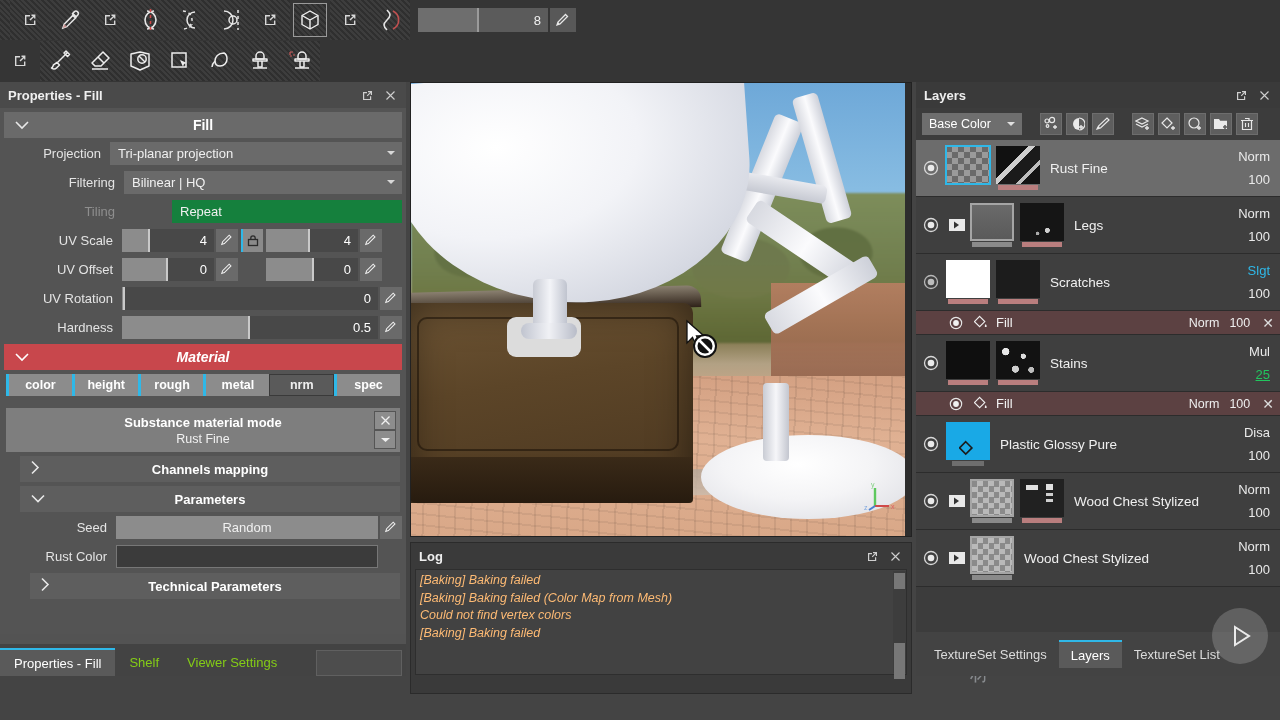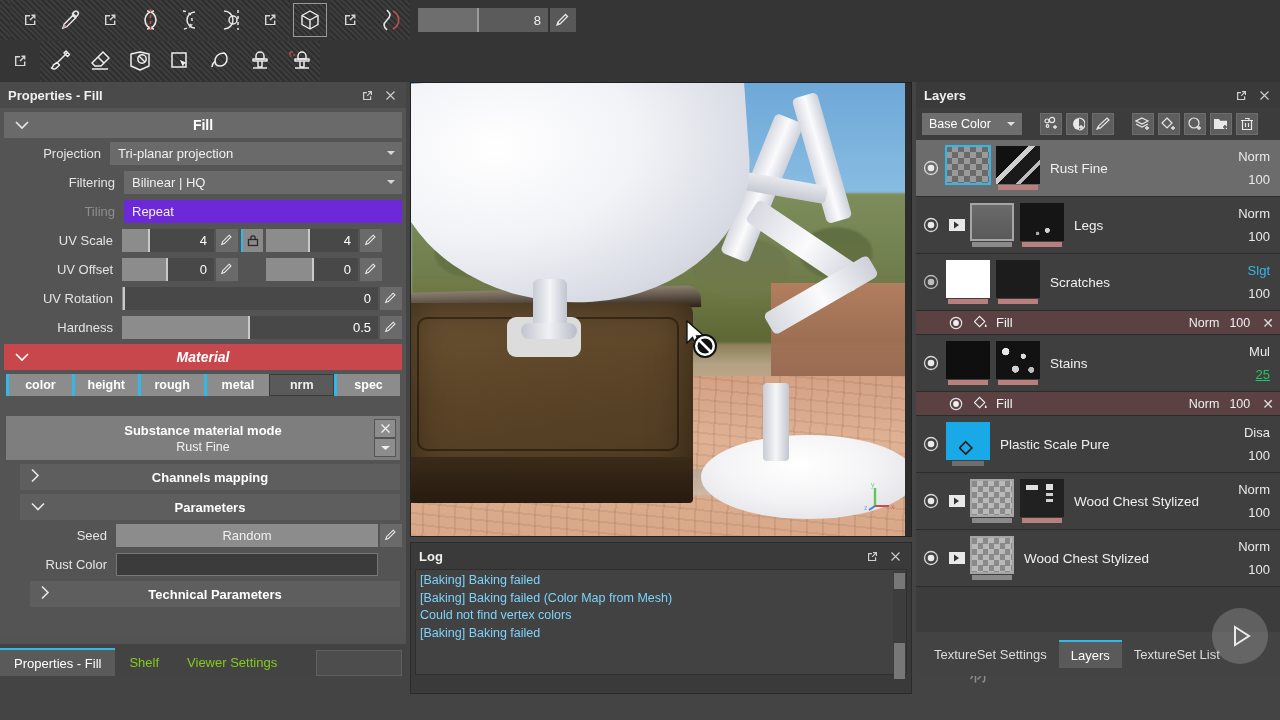--- a/index.html
+++ b/index.html
@@ -83,36 +83,36 @@
   .row .lbl { font-size: 13px; color: #e4e4e4; text-align: right; padding-right: 9px; }
   .row .lbl.dim { color: #8e8e8e; }
   .combo {
     flex: 1; height: 23px; background: #6a6a6a; color: #f0f0f0;
     font-size: 13px; display: flex; align-items: center; padding: 0 8px;
     position: relative; cursor: pointer;
   }
   .combo .arrow { position: absolute; right: 7px; top: 50%; transform: translateY(-50%);
     width: 0; height: 0; border-left: 4px solid transparent; border-right: 4px solid transparent;
     border-top: 4px solid #d8d8d8; }
-  .combo.flat { background: #6d28d9; }
+  .combo.flat { background: #15803d; margin-left: 48px; }
 
   .slider {
     position: relative; height: 23px; background: #484848; cursor: pointer;
     display: flex; align-items: center; overflow: hidden;
   }
   .slider .sfill { position: absolute; left: 0; top: 0; bottom: 0; background: #8c8c8c;
     border-right: 2px solid #c9c9c9; }
   .slider .sval { position: absolute; right: 7px; font-size: 13px; color: #fff; z-index: 2; }
   .pencil-btn { width: 22px; height: 23px; background: #6a6a6a; margin-left: 2px;
     display: flex; align-items: center; justify-content: center; cursor: pointer; flex: none; }
   .lock-btn { width: 22px; height: 23px; background: #8a8a8a; margin: 0 3px;
     border-left: 2px solid #2fb8e8;
     display: flex; align-items: center; justify-content: center; cursor: pointer; flex: none; }
 
-  .chan-row { display: flex; gap: 0; padding: 2px 2px 20px 2px; justify-content: center; }
+  .chan-row { display: flex; gap: 0; padding: 2px 2px 12px 2px; }
   .chan {
     flex: 1; height: 22px; background: #8c8c8c; color: #fff; font-weight: bold;
     font-size: 12.5px; display: flex; align-items: center; justify-content: center;
     border-left: 3px solid #2fb8e8; cursor: pointer;
   }
   .chan.off { background: #5a5a5a; border: 1px solid #3a3a3a; border-left: 1px solid #3a3a3a; color: #efefef; }
 
   .subst-mode {
     background: #7e7e7e; margin: 0 2px 4px 2px; height: 44px; position: relative;
     display: flex; flex-direction: column; align-items: center; justify-content: center;
@@ -194,21 +194,21 @@
   .vp-cursor { position:absolute; left:272px; top:236px; }
   .vp-gizmo { position:absolute; right:16px; bottom:24px; width:34px; height:34px; }
   .vp-scroll-r { position:absolute; right:0; top:0; width:6px; height:100%;
     background:#2d2d2d; }
 
   
   #log { left: 410px; top: 542px; width: 502px; height: 152px; background: #3a3a3a; border: 1px solid #2b2b2b; }
   .log-body { position:absolute; left:4px; right:4px; top:26px; bottom: 18px;
     background: #424242; border: 1px solid #2e2e2e; overflow: hidden; padding: 2px 4px; }
   .log-line { font-size: 12.5px; line-height: 17.6px; white-space: nowrap; }
-  .log-line.err { color: #7dd3fc; }
+  .log-line.err { color: #fdba74; font-style: italic; }
   .log-line.ok { color: #f2f2f2; }
   .log-scroll { position:absolute; right:5px; top:28px; bottom:20px; width:13px; background:#3d3d3d; }
   .log-scroll .thumb { position:absolute; left:1px; width:11px; background:#777; }
 
   
   #layers { left: 916px; top: 82px; width: 364px; height: 594px; background: #3c3c3c; border:none; }
   #layers .panel-title { background: #3a3a3a; }
   .lay-toolbar { position:absolute; left:0; top:26px; width:364px; height: 32px;
     display:flex; align-items:center; padding-left: 6px; gap: 4px; }
   .lay-combo { width: 100px; height: 22px; background:#6e6e6e; color:#fff; font-size:12.5px;
@@ -952,21 +952,21 @@
             </svg>
         </div>
         <div class="thumb-wrap">
           <div class="tb" style="background:#19a9e6; position:relative;">
             <svg width="18" height="18" viewBox="0 0 16 16" style="position:absolute;left:13px;top:18px;">
               <path d="M6 1.5l5.5 5.5L6 12.5 .5 7z" fill="none" stroke="#1b1b1b" stroke-width="1.4"></path>
             </svg>
           </div>
           <div class="underbar" style="background:#6e6e6e;left:6px;right:6px;"></div>
         </div>
-        <div class="lname">Plastic Scale Pure</div>
+        <div class="lname">Plastic Glossy Pure</div>
         <div class="lright">
           <div class="blend">Disa</div>
           <div class="opa">100</div>
         </div>
       </div>
 
       <div class="lrow">
         <div class="eye">
           <svg width="16" height="16" viewBox="0 0 16 16">
               <circle cx="8" cy="8" r="6.5" fill="none" stroke="#d8d8d8" stroke-width="1.3"></circle>

